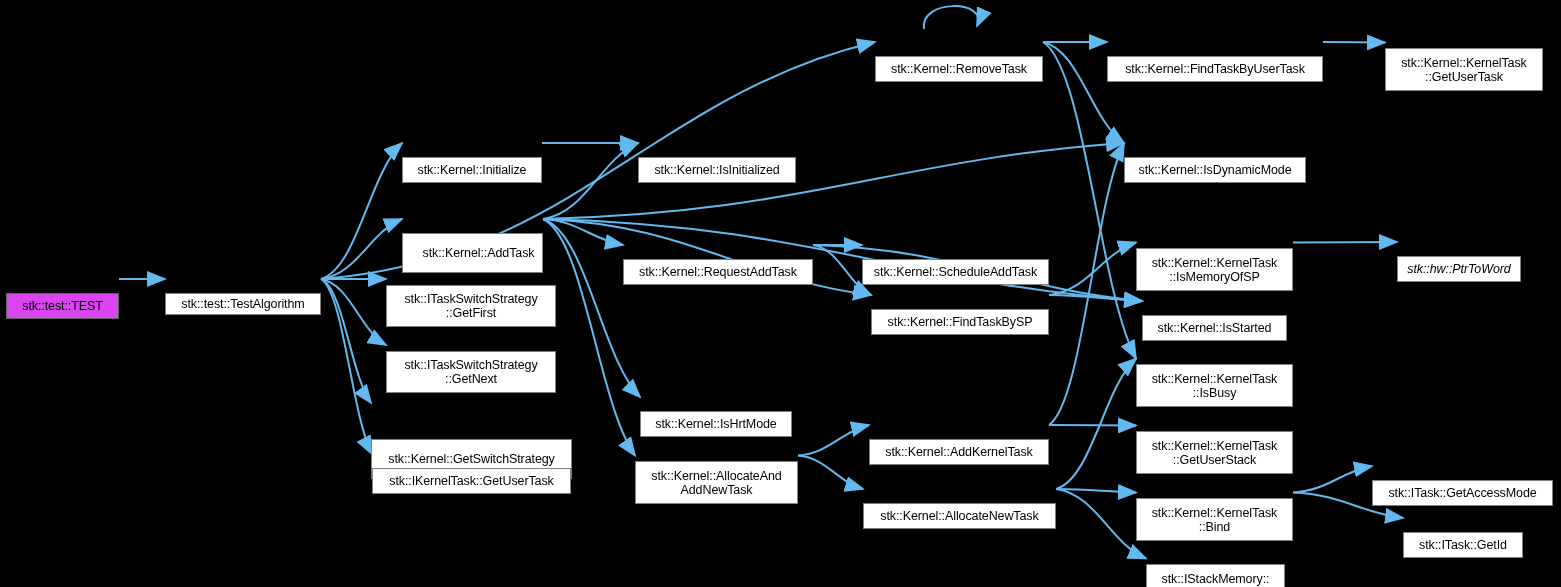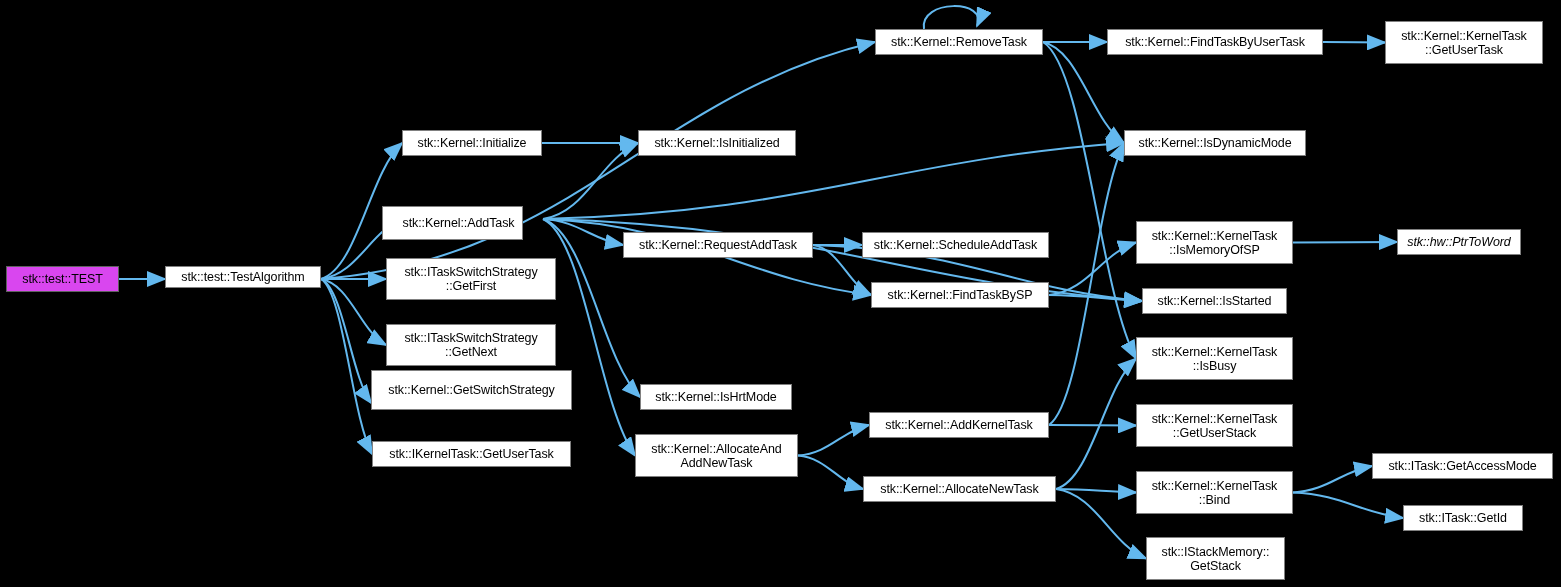--- a/index.html
+++ b/index.html
@@ -31,20 +31,21 @@
     color: #000000;
     font-size: 12.5px;
     line-height: 14px;
     display: flex;
     align-items: center;
     justify-content: center;
     text-align: center;
     white-space: pre-line;
     letter-spacing: -0.1px;
     z-index: 2;
+    margin-top: 27px;
   }
   .node.root {
     background: #d946ef;
     border: 1px solid #606060;
   }
 </style>
 </head>
 <body>
 
 <div id="canvas">
@@ -91,26 +92,26 @@
         <path d="M1056,489 C1092,478.56 1104,387.21 1136,358.5" marker-end="url(#ah)" stroke="#63b8ee"></path>
         <path d="M1293,492.5 C1328.55,490.38 1340.4,471.83 1372,466" marker-end="url(#ah)" stroke="#63b8ee"></path>
         <path d="M1293,492.5 C1342.5,494.54 1359,512.39 1403,518" marker-end="url(#ah)" stroke="#63b8ee"></path>
       </g>
   </svg>
   <div id="nodes">
       <div class="node root" style="left: 6px; top: 266px; width: 113px; height: 26px;">stk::test::TEST</div>
       <div class="node" style="left: 165px; top: 266px; width: 156px; height: 22px;">stk::test::TestAlgorithm</div>
       <div class="node" style="left: 402px; top: 130px; width: 140px; height: 26px;">stk::Kernel::Initialize</div>
       <div class="node" style="left: 638px; top: 130px; width: 158px; height: 26px;">stk::Kernel::IsInitialized</div>
-      <div class="node" style="left: 382px; top: 206px; width: 141px; height: 34px; padding-left: 12px;">stk::Kernel::AddTask</div>
+      <div class="node" style="left: 402px; top: 206px; width: 141px; height: 40px; padding-left: 12px;">stk::Kernel::AddTask</div>
       <div class="node" style="left: 386px; top: 258px; width: 170px; height: 42px;">stk::ITaskSwitchStrategy
 ::GetFirst</div>
       <div class="node" style="left: 386px; top: 324px; width: 170px; height: 42px;">stk::ITaskSwitchStrategy
 ::GetNext</div>
-      <div class="node" style="left: 371px; top: 370px; width: 201px; height: 40px;">stk::Kernel::GetSwitchStrategy</div>
+      <div class="node" style="left: 371px; top: 412px; width: 201px; height: 40px;">stk::Kernel::GetSwitchStrategy</div>
       <div class="node" style="left: 372px; top: 441px; width: 199px; height: 26px;">stk::IKernelTask::GetUserTask</div>
       <div class="node" style="left: 623px; top: 232px; width: 190px; height: 26px;">stk::Kernel::RequestAddTask</div>
       <div class="node" style="left: 640px; top: 384px; width: 152px; height: 26px;">stk::Kernel::IsHrtMode</div>
       <div class="node" style="left: 635px; top: 434px; width: 163px; height: 43px;">stk::Kernel::AllocateAnd
 AddNewTask</div>
       <div class="node" style="left: 875px; top: 29px; width: 168px; height: 26px;">stk::Kernel::RemoveTask</div>
       <div class="node" style="left: 1107px; top: 29px; width: 216px; height: 26px;">stk::Kernel::FindTaskByUserTask</div>
       <div class="node" style="left: 1385px; top: 21px; width: 158px; height: 43px;">stk::Kernel::KernelTask
 ::GetUserTask</div>
       <div class="node" style="left: 1124px; top: 130px; width: 182px; height: 26px;">stk::Kernel::IsDynamicMode</div>

